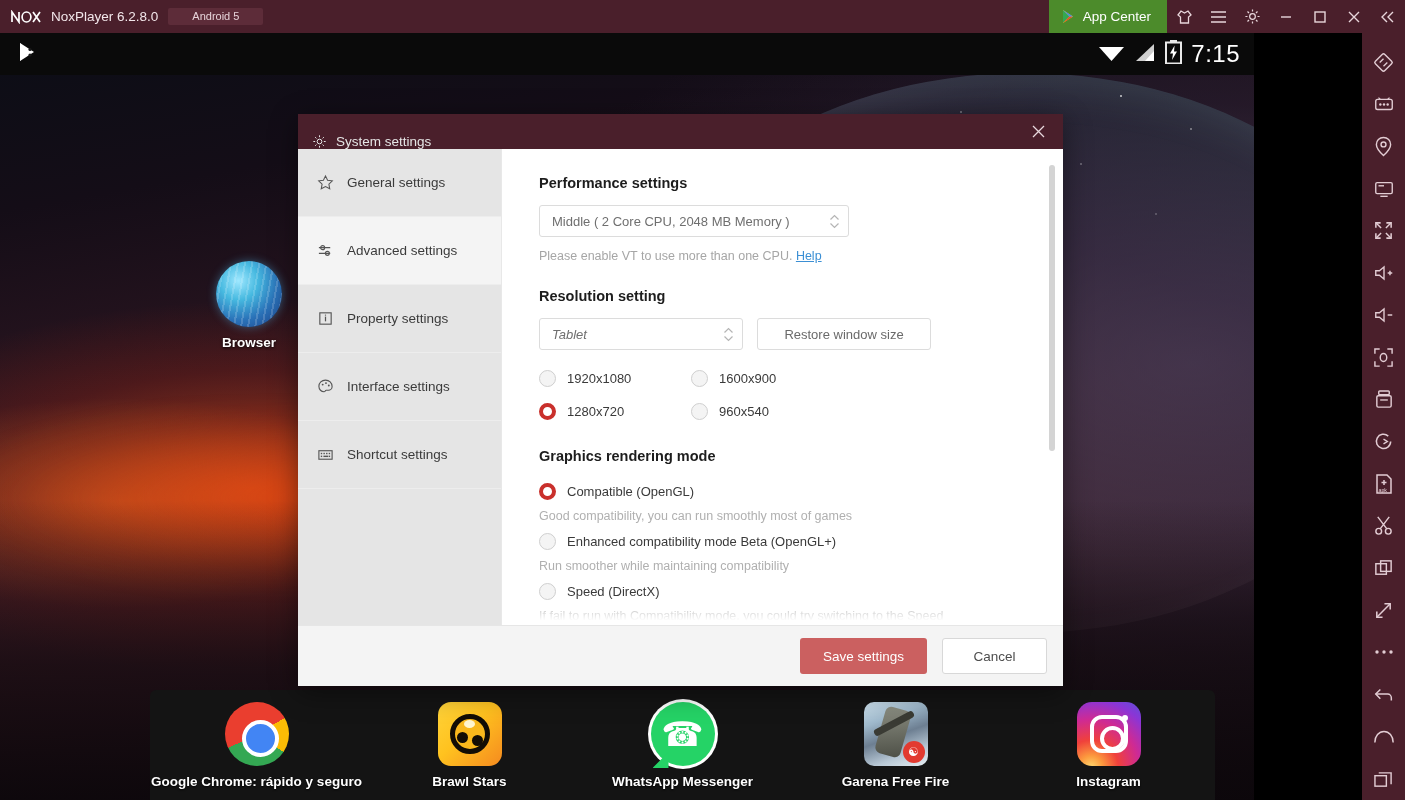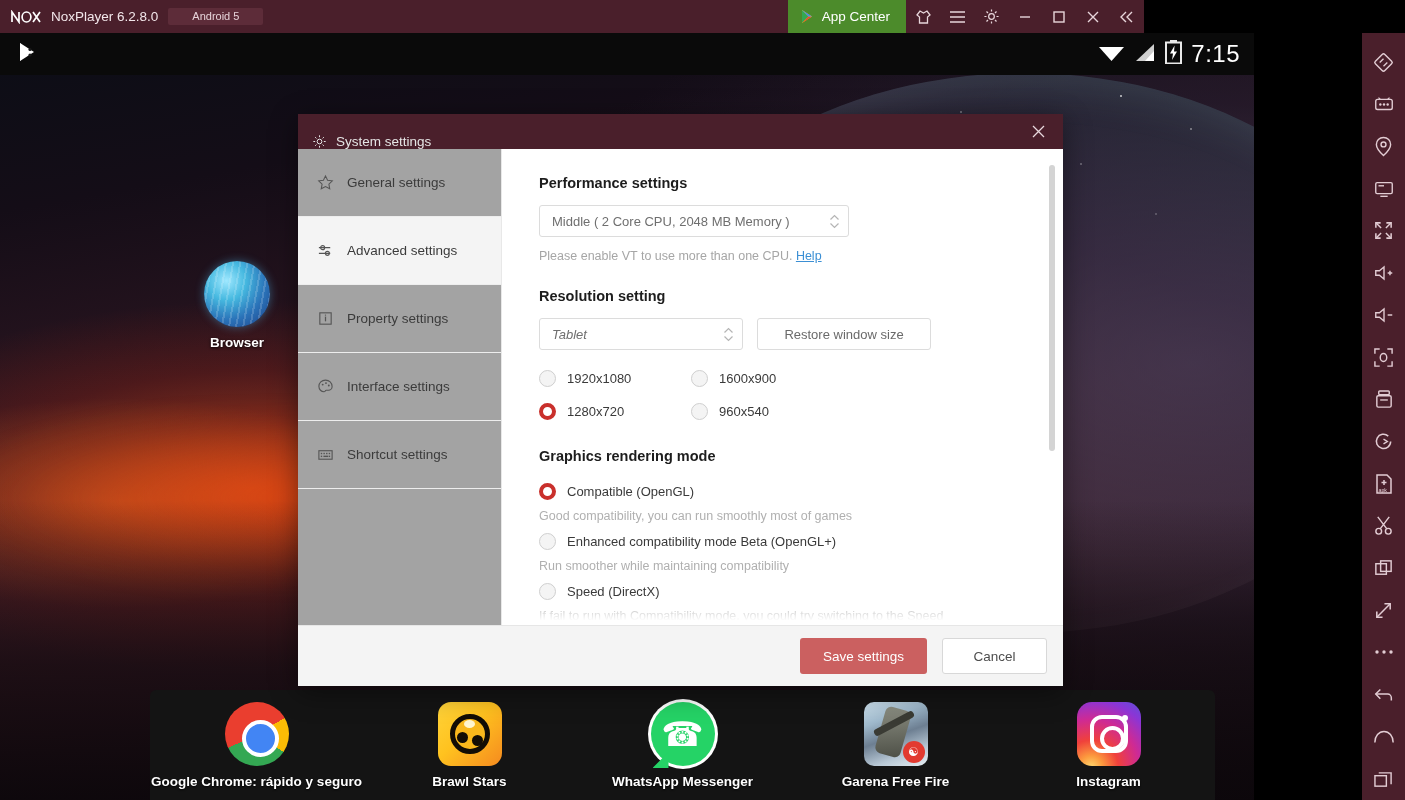--- a/index.html
+++ b/index.html
@@ -6,21 +6,21 @@
   html, body {
     width: 1405px; height: 800px;
     overflow: hidden;
     font-family: "Liberation Sans", sans-serif;
     background: #000;
   }
   #root { position: relative; width: 1405px; height: 800px; }
 
   
   .titlebar {
-    position: absolute; left: 0; top: 0; width: 1144px; height: 33px;
+    position: absolute; left: 0; top: 0; width: 1405px; height: 33px;
     background: #4a1f2b; display: flex; align-items: center;
     color: #f0dfe4; z-index: 40;
   }
   .nox-logo {
     margin-left: 11px; font-size: 16px; letter-spacing: 1px;
     color: #ffffff; font-weight: 400; line-height: 1;
     display: flex; align-items: center; height: 33px;
   }
   .app-name { margin-left: 10px; font-size: 13.5px; color: #f2e6ea; }
   .android-badge {
@@ -77,21 +77,21 @@
   .statusbar {
     position: absolute; left: 0; top: 0; width: 100%; height: 42px;
     background: #0a0a0a; display: flex; align-items: center;
     padding: 0 14px 0 14px; color: #fff; z-index: 6;
   }
   .sb-right { margin-left: auto; display: flex; align-items: center; gap: 9px; }
   .clock { font-size: 24px; color: #fff; font-weight: 400; letter-spacing: 0.5px; }
 
   
   .desk-icon {
-    position: absolute; left: 193px; top: 228px; width: 88px;
+    position: absolute; left: 205px; top: 228px; width: 88px;
     text-align: center; z-index: 5;
   }
   .globe {
     width: 66px; height: 66px; border-radius: 50%; margin: 0 auto;
     background: radial-gradient(circle at 34% 30%, #9fe8ff 0%, #46b9e0 30%, #2a72b8 62%, #1d3f86 100%);
     box-shadow: 0 0 10px rgba(80,180,230,0.45);
     position: relative; overflow: hidden;
   }
   .globe::after {
     content: ""; position: absolute; inset: 0; border-radius: 50%;
@@ -224,21 +224,21 @@
     font-size: 13.5px;
   }
   .dlg-title .gear { margin-right: 9px; display: flex; }
   .dlg-close {
     margin-left: auto; width: 30px; height: 35px;
     display: flex; align-items: center; justify-content: center;
     color: #e8d8dd;
   }
   .dlg-body { flex: 1; display: flex; min-height: 0; position: relative; }
 
-  .nav { width: 204px; border-right: 1px solid #e8e8e8; background: #a3a3a3; }
+  .nav { width: 204px; border-right: 1px solid #e8e8e8; background: #e5e5e5; }
   .nav-item {
     height: 68px; display: flex; align-items: center; padding-left: 18px;
     border-bottom: 1px solid #ededed; color: #3b3b3b; font-size: 13.5px;
     gap: 13px;
   }
   .nav-item.active { background: #f4f4f4; }
   .nav-ico { width: 18px; display: flex; align-items: center; justify-content: center; color: #555; }
 
   .content {
     flex: 1; padding: 26px 0 0 37px; overflow: hidden; position: relative;

